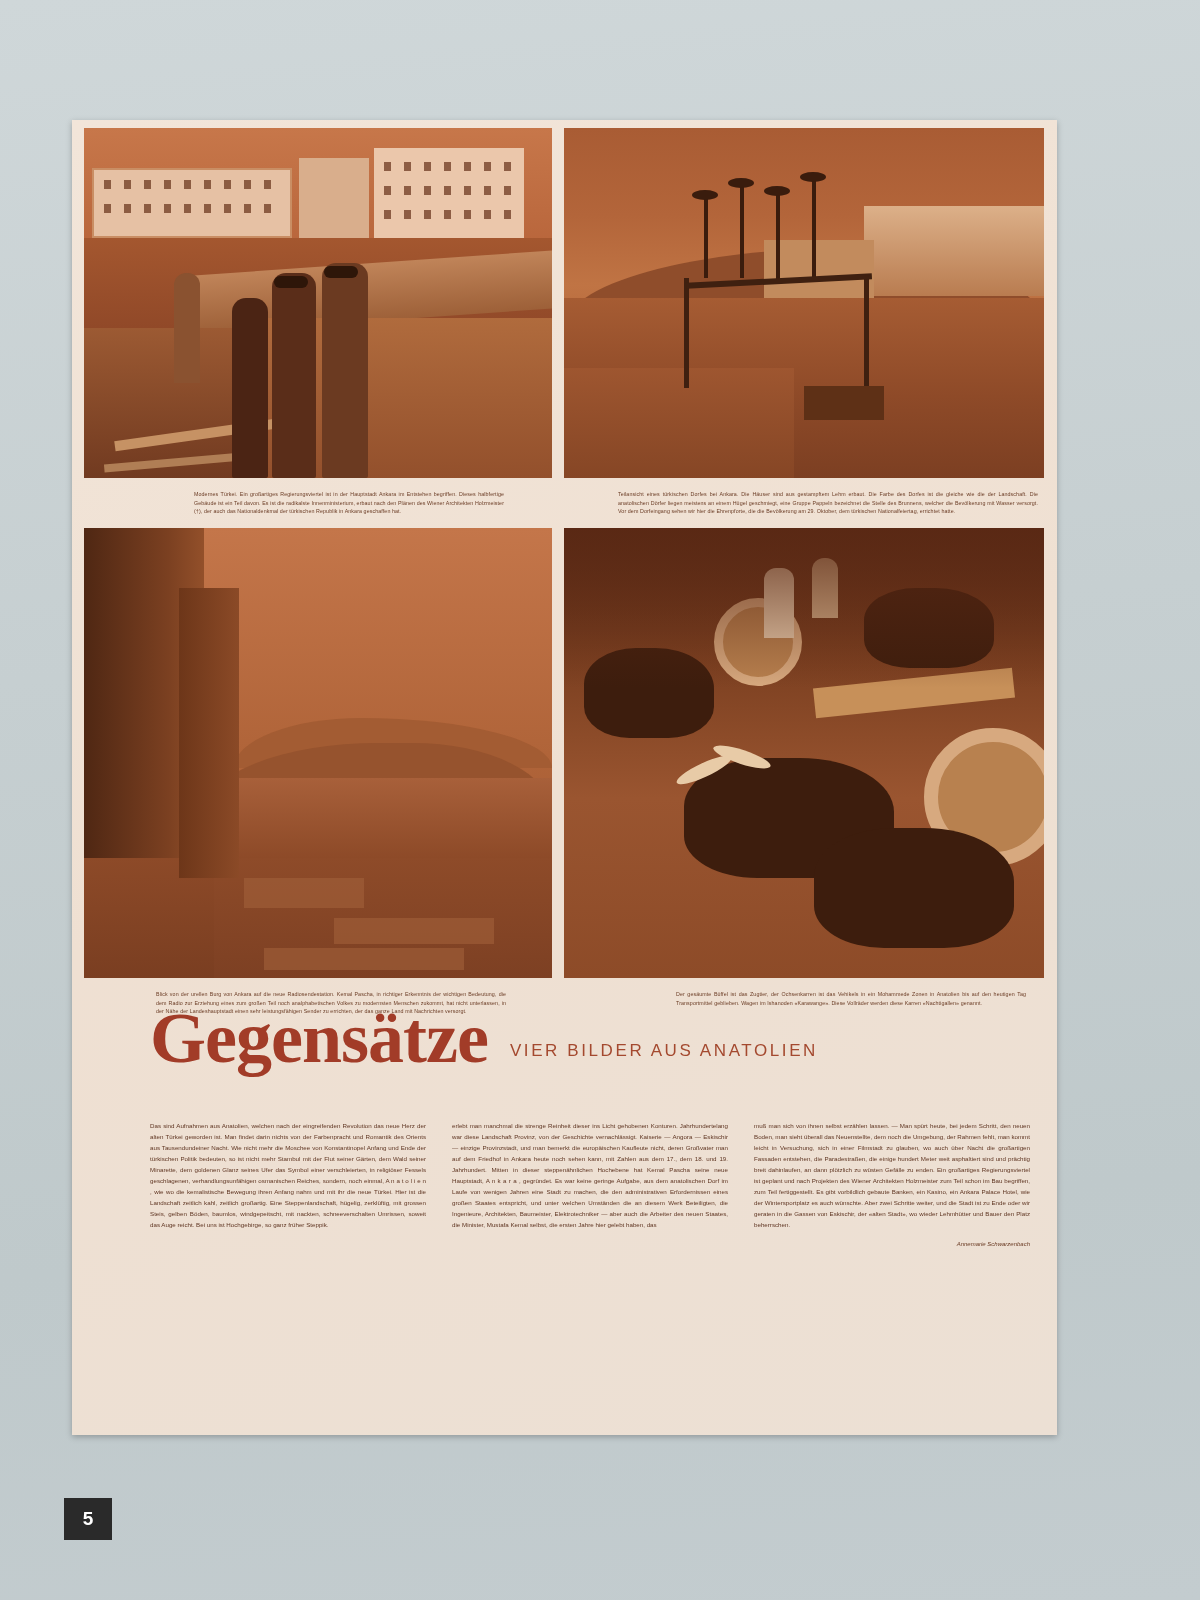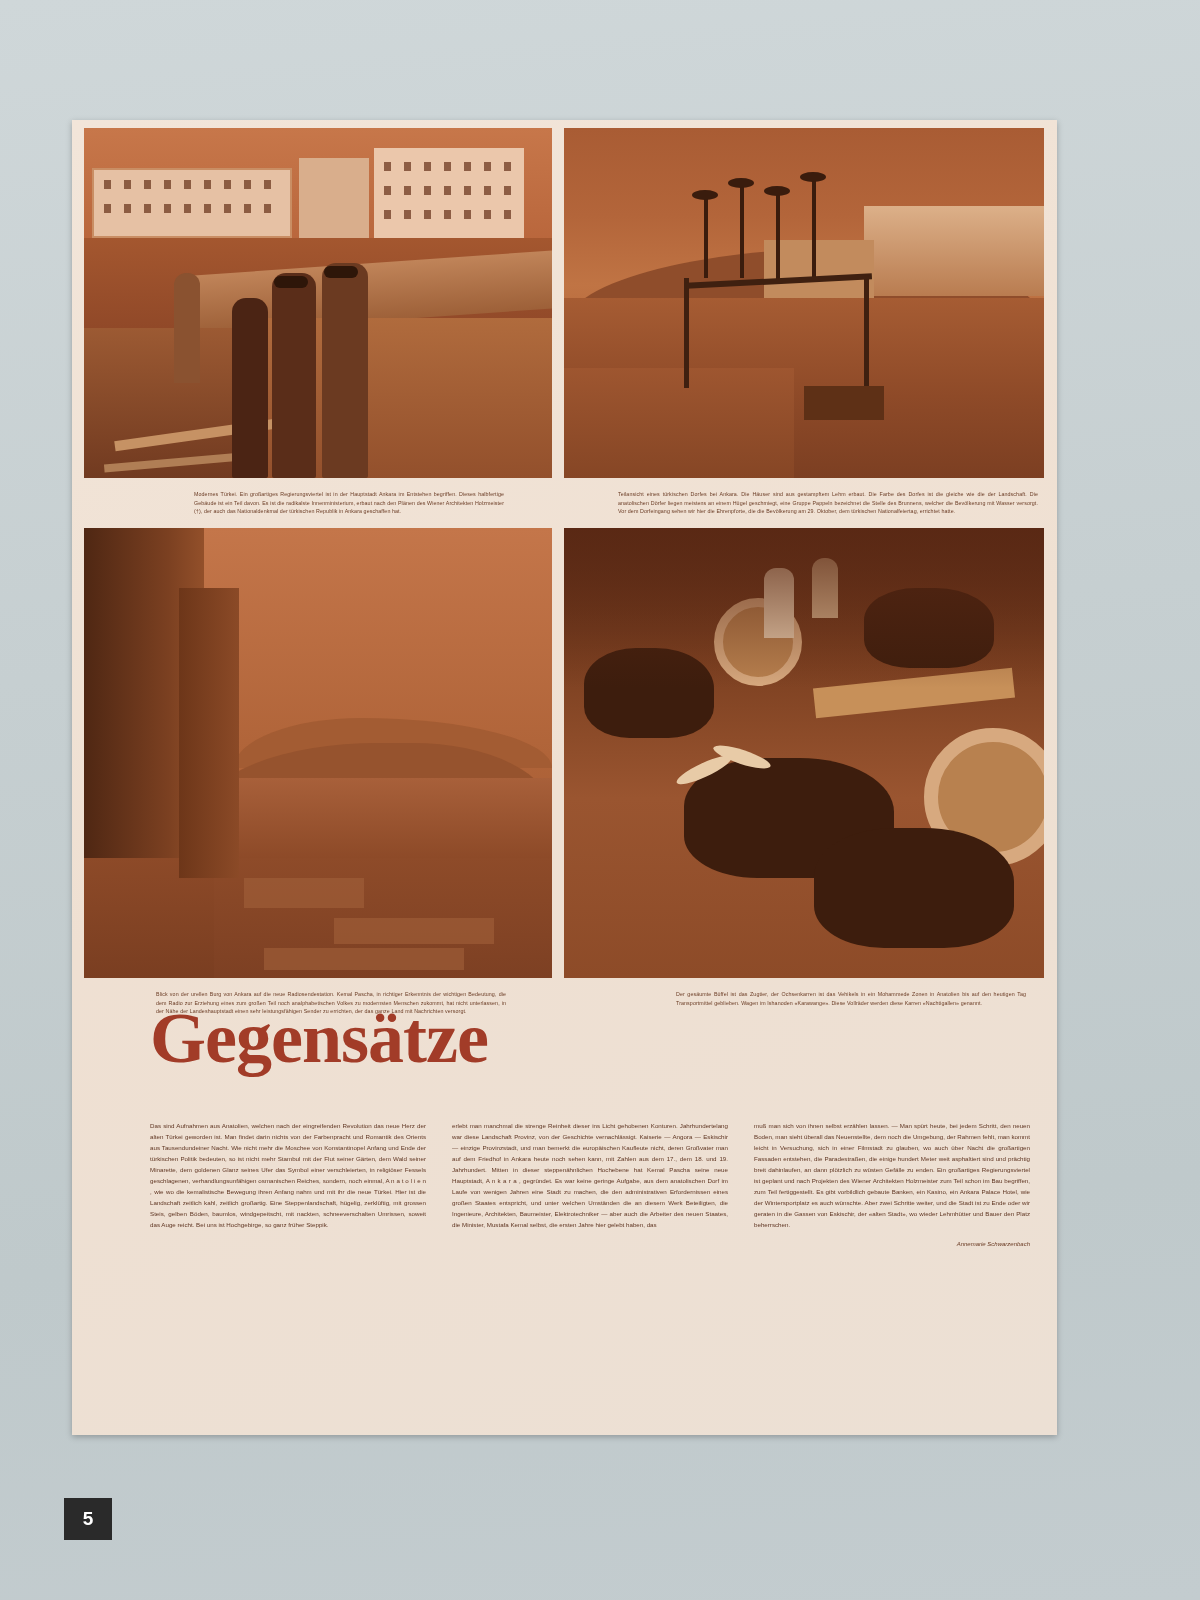--- a/index.html
+++ b/index.html
@@ -273,20 +273,21 @@
     </div>
 
     <div class="cap" id="cap1">Modernes Türkei. Ein großartiges Regierungsviertel ist in der Hauptstadt Ankara im Entstehen begriffen. Dieses halbfertige Gebäude ist ein Teil davon. Es ist die radikalste Innenministerium, erbaut nach den Plänen des Wiener Architekten Holzmeister (†), der auch das Nationaldenkmal der türkischen Republik in Ankara geschaffen hat.</div>
     <div class="cap" id="cap2">Teilansicht eines türkischen Dorfes bei Ankara. Die Häuser sind aus gestampftem Lehm erbaut. Die Farbe des Dorfes ist die gleiche wie die der Landschaft. Die anatolischen Dörfer liegen meistens an einem Hügel geschmiegt, eine Gruppe Pappeln bezeichnet die Stelle des Brunnens, welcher die Bevölkerung mit Wasser versorgt. Vor dem Dorfeingang sehen wir hier die Ehrenpforte, die die Bevölkerung am 29. Oktober, dem türkischen Nationalfeiertag, errichtet hatte.</div>
     <div class="cap" id="cap3">Blick von der urellen Burg von Ankara auf die neue Radiosendestation. Kemal Pascha, in richtiger Erkenntnis der wichtigen Bedeutung, die dem Radio zur Erziehung eines zum großen Teil noch analphabetischen Volkes zu modernsten Menschen zukommt, hat nicht unterlassen, in der Nähe der Landeshauptstadt einen sehr leistungsfähigen Sender zu errichten, der das ganze Land mit Nachrichten versorgt.</div>
     <div class="cap" id="cap4">Der gesäumte Büffel ist das Zugtier, der Ochsenkarren ist das Vehikels in ein Mohammede Zonen in Anatolien bis auf den heutigen Tag Transportmittel geblieben. Wagen im Ishanoden «Karawange». Diese Vollräder werden diese Karren «Nachtigallen» genannt.</div>
   </div>
 
   <div class="headline-wrap">
     <div class="headline">Gegensätze</div>
+    <div class="subhead">VIER BILDER AUS ANATOLIEN</div>
   </div>
 
   <div class="cols">
     <div class="col">Das sind Aufnahmen aus Anatolien, welchen nach der eingreifenden Revolution das neue Herz der alten Türkei geworden ist. Man findet darin nichts von der Farbenpracht und Romantik des Orients aus Tausendundeiner Nacht. Wie nicht mehr die Moschee von Konstantinopel Anfang und Ende der türkischen Politik bedeuten, so ist nicht mehr Stambul mit der Flut seiner Gärten, dem Wald seiner Minarette, dem goldenen Glanz seines Ufer das Symbol einer verschleierten, in religiöser Fessels geschlagenen, verhandlungsunfähigen osmanischen Reiches, sondern, noch einmal, A n a t o l i e n , wie wo die kemalistische Bewegung ihren Anfang nahm und mit ihr die neue Türkei.  Hier ist die Landschaft zeitlich kahl, zeitlich großartig. Eine Steppenlandschaft, hügelig, zerklüftig, mit grossen Steis, gelben Böden, baumlos, windgepeitscht, mit nackten, schneeverschalten Umrissen, soweit das Auge reicht. Bei uns ist Hochgebirge, so ganz früher Steppik.</div>
     <div class="col">erlebt man manchmal die strenge Reinheit dieser ins Licht gehobenen Konturen.  Jahrhundertelang war diese Landschaft Provinz, von der Geschichte vernachlässigt. Kaiserie — Angora — Eskischir — einzige Provinzstadt, und man bemerkt die europäischen Kaufleute nicht, deren Großvater man auf dem Friedhof in Ankara heute noch sehen kann, mit Zahlen aus dem 17., dem 18. und 19. Jahrhundert.  Mitten in dieser steppenähnlichen Hochebene hat Kemal Pascha seine neue Hauptstadt, A n k a r a , gegründet. Es war keine geringe Aufgabe, aus dem anatolischen Dorf im Laufe von wenigen Jahren eine Stadt zu machen, die den administrativen Erfordernissen eines großen Staates entspricht, und unter welchen Umständen die an diesem Werk Beteiligten, die Ingenieure, Architekten, Baumeister, Elektrotechniker — aber auch die Arbeiter des neuen Staates, die Minister, Mustafa Kemal selbst, die ersten Jahre hier gelebt haben, das</div>
     <div class="col">
       <span>muß man sich von ihnen selbst erzählen lassen. — Man spürt heute, bei jedem Schritt, den neuen Boden, man sieht überall das Neuenstellte, dem noch die Umgebung, der Rahmen fehlt, man kommt leicht in Versuchung, sich in einer Filmstadt zu glauben, wo auch über Nacht die großartigen Fassaden entstehen, die Paradestraßen, die einige hundert Meter weit asphaltiert sind und prächtig breit dahinlaufen, an dann plötzlich zu wüsten Gefälle zu enden. Ein großartiges Regierungsviertel ist geplant und nach Projekten des Wiener Architekten Holzmeister zum Teil schon im Bau begriffen, zum Teil fertiggestellt. Es gibt vorbildlich gebaute Banken, ein Kasino, ein Ankara Palace Hotel, wie der Wintersportplatz es auch wünschte. Aber zwei Schritte weiter, und die Stadt ist zu Ende oder wir geraten in die Gassen von Eskischir, der «alten Stadt», wo wieder Lehmhütter und Bauer den Platz beherrschen.</span>
       <div class="sig">Annemarie Schwarzenbach</div>
     </div>
   </div>

